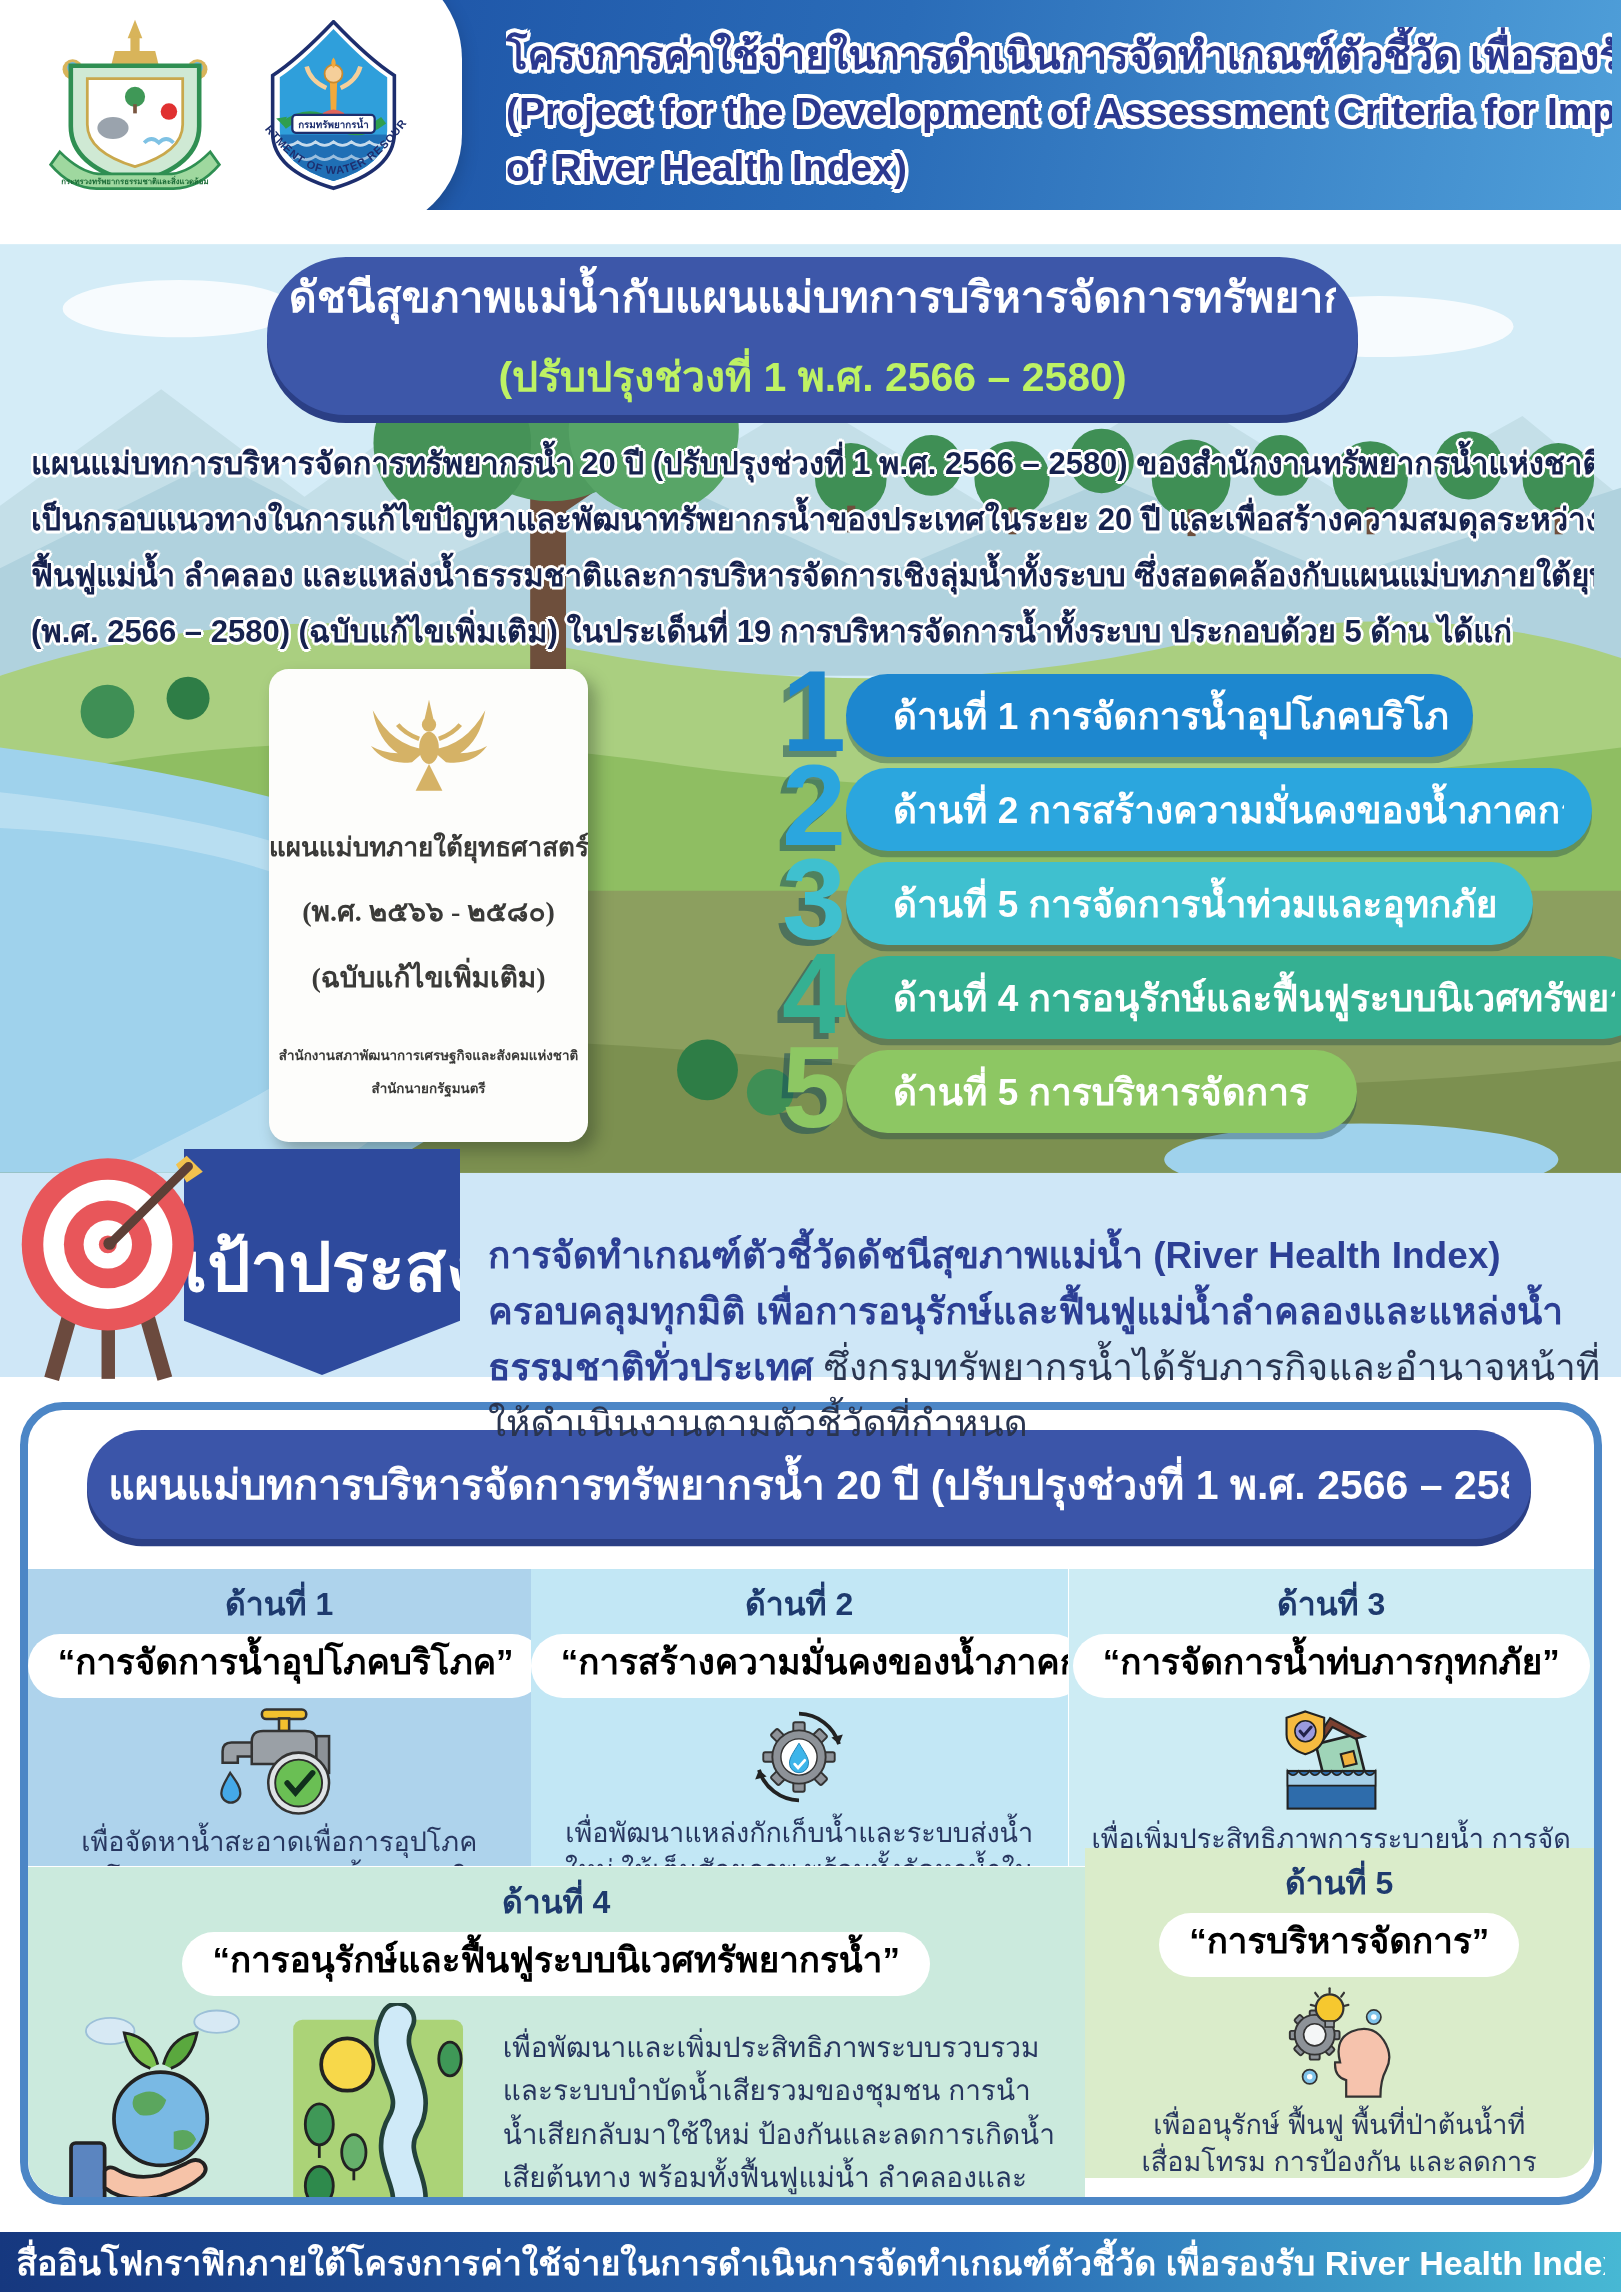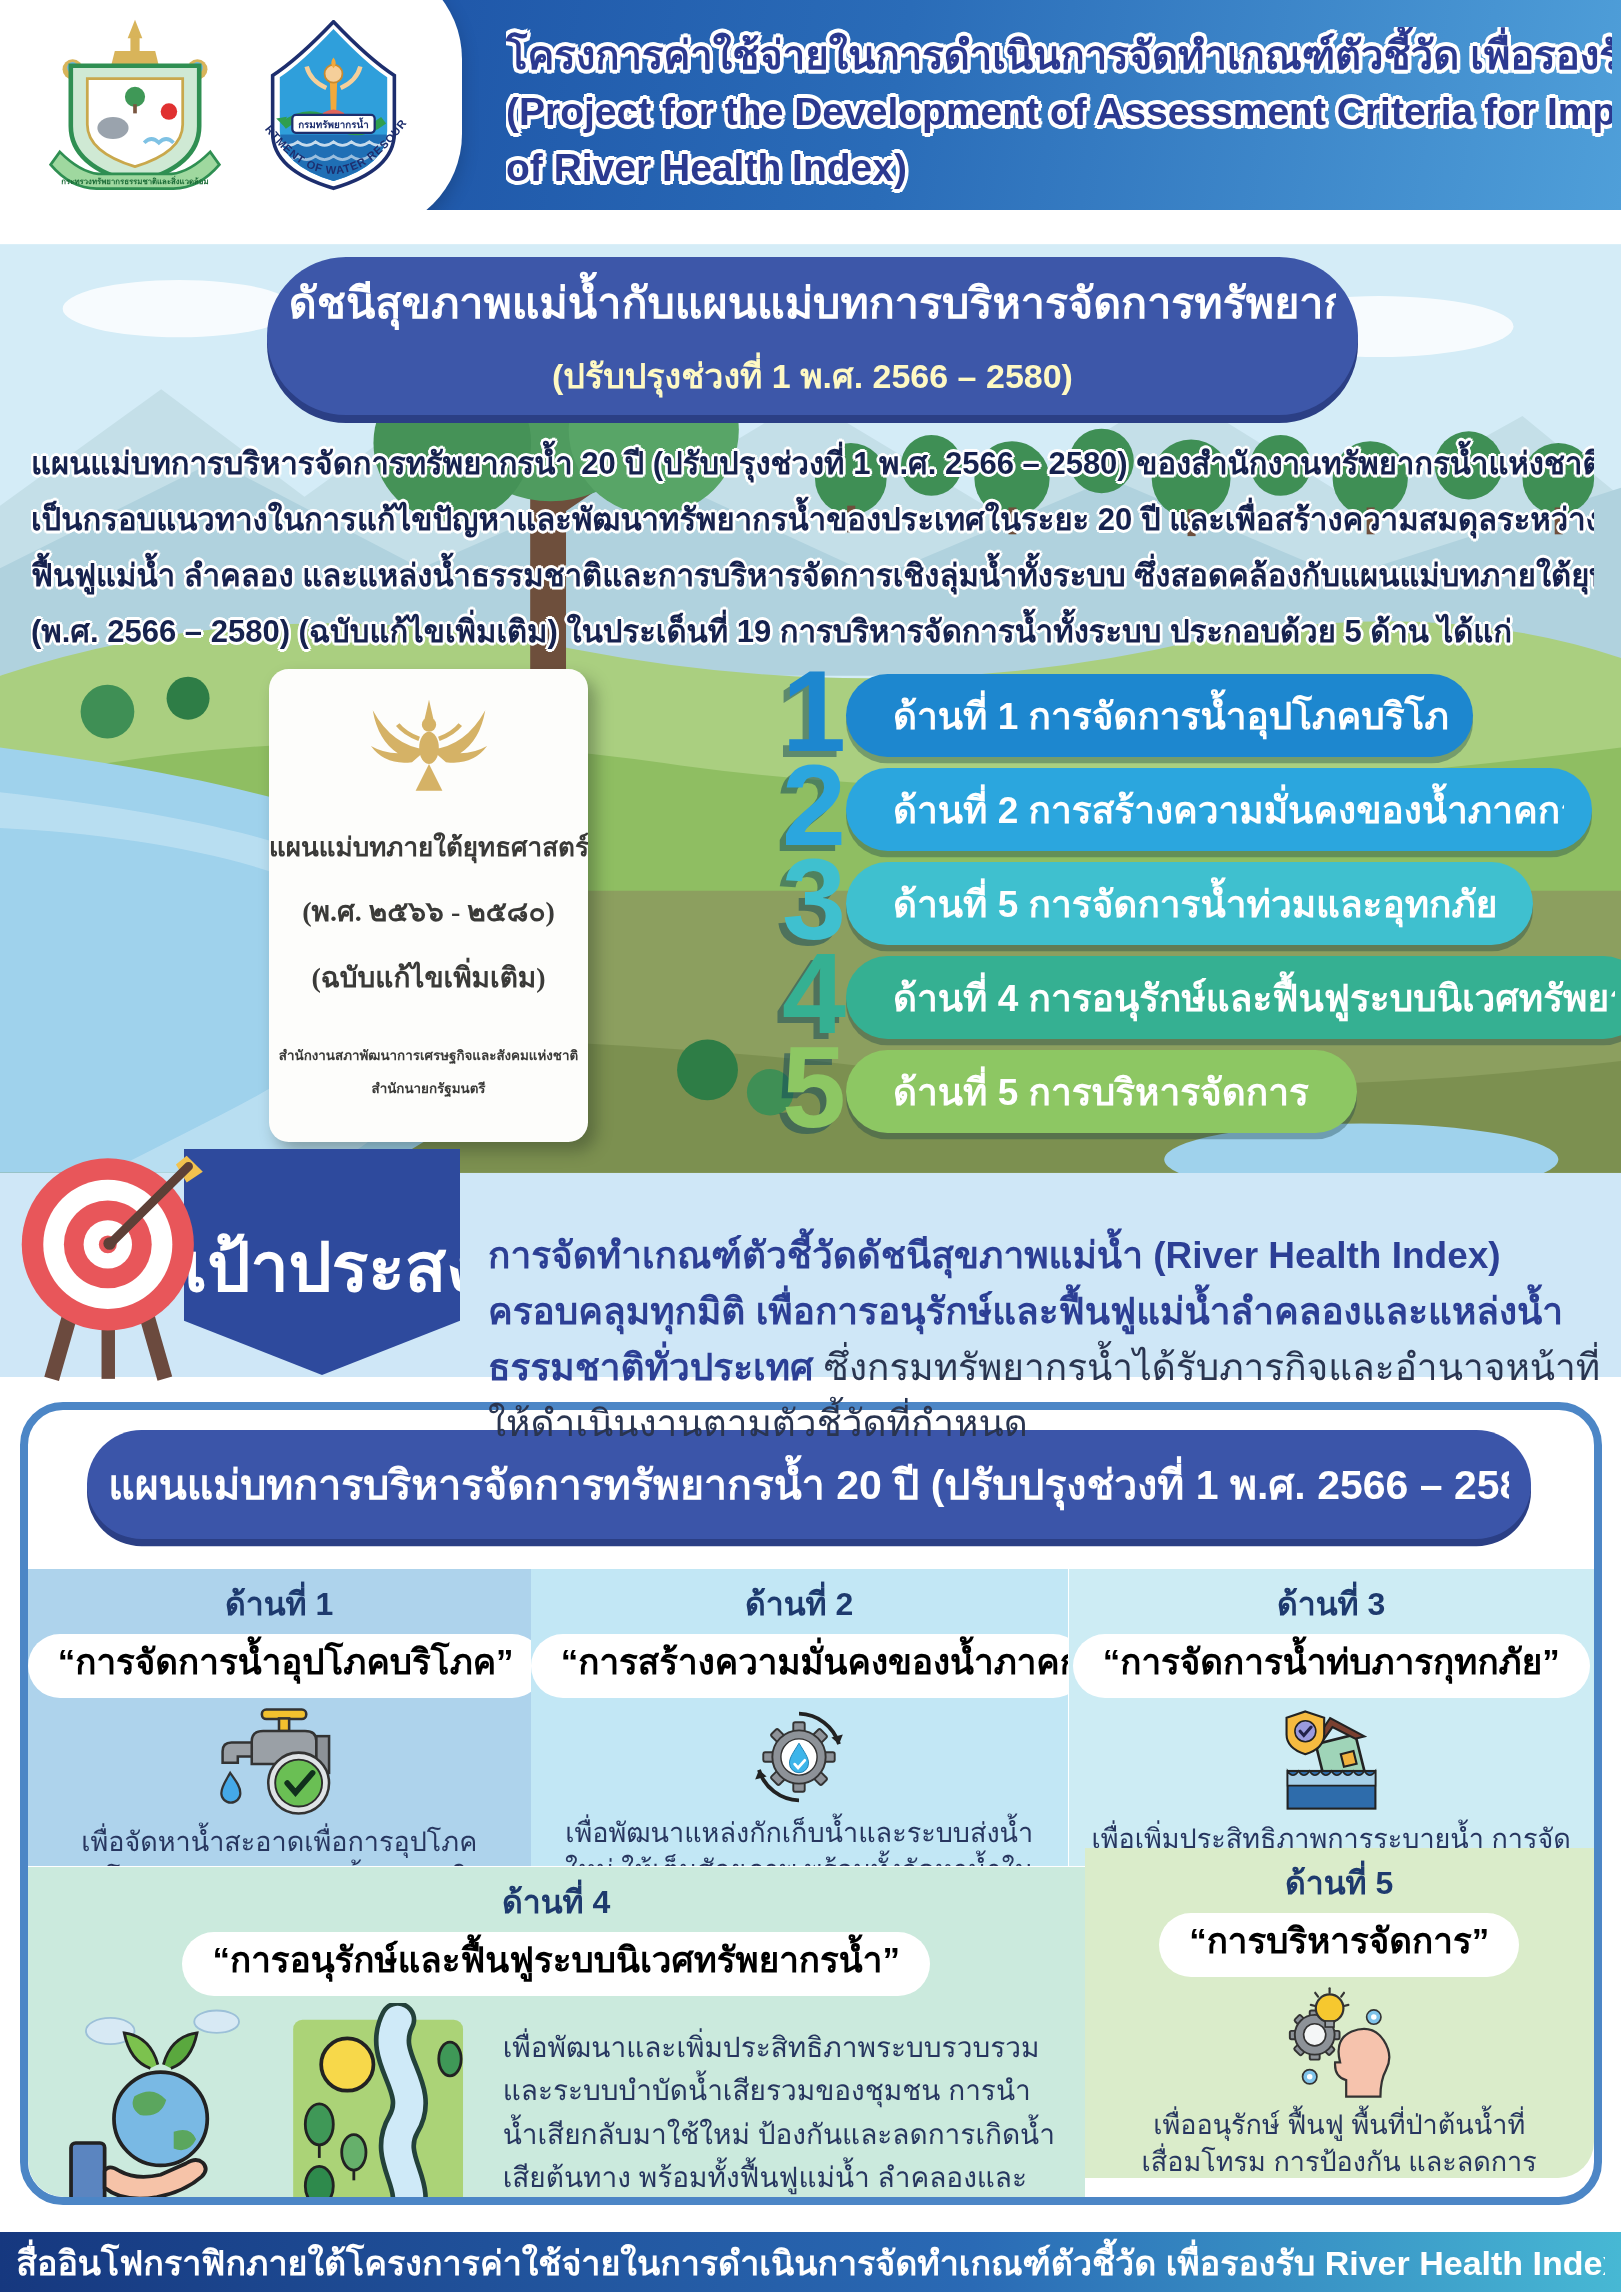--- a/index.html
+++ b/index.html
@@ -19,21 +19,21 @@
   .ht-1{font-size:40px;line-height:57px;}
   .ht-2,.ht-3{font-size:39px;line-height:56px;}
 
   
   .hero{position:absolute;left:0;top:210px;width:1621px;height:963px;overflow:hidden;background:#fff;}
   .landscape{position:absolute;left:0;top:0;}
   .hero-title-box{position:absolute;left:267px;top:47px;width:1091px;height:158px;background:#3d57a9;
     border-radius:79px;box-shadow:0 8px 0 #2b3f85;display:flex;flex-direction:column;
     align-items:center;justify-content:center;}
   .htb-1{font-size:43px;font-weight:bold;color:#fff;white-space:nowrap;overflow:hidden;max-width:96%;}
-  .htb-2{font-size:34px;font-weight:bold;color:#fef9c3;margin-top:12.5px;white-space:nowrap;}
+  .htb-2{font-size:41px;font-weight:bold;color:#bef264;margin-top:12.5px;white-space:nowrap;}
   .hero-par{position:absolute;left:31px;top:226px;width:1563px;}
   .hp-line{font-size:31px;font-weight:600;color:#16224e;line-height:56px;white-space:nowrap;overflow:hidden;
     text-shadow:-1.8px -1.8px 0 #fff,1.8px -1.8px 0 #fff,-1.8px 1.8px 0 #fff,1.8px 1.8px 0 #fff,
                  0 -2.7px 0 #fff,0 2.7px 0 #fff,-2.7px 0 0 #fff,2.7px 0 0 #fff;}
 
   .book{position:absolute;left:269px;top:459px;width:319px;height:473px;background:#fdfdfb;
     border-radius:19.7px;box-shadow:7.2px 9px 16px rgba(30,40,30,.35);text-align:center;}
   .book-garuda{margin-top:25px;}
   .book-title{font-family:"Liberation Serif",serif;font-size:26px;font-weight:bold;color:#3a3a38;
     margin-top:23px;white-space:nowrap;overflow:hidden;}

